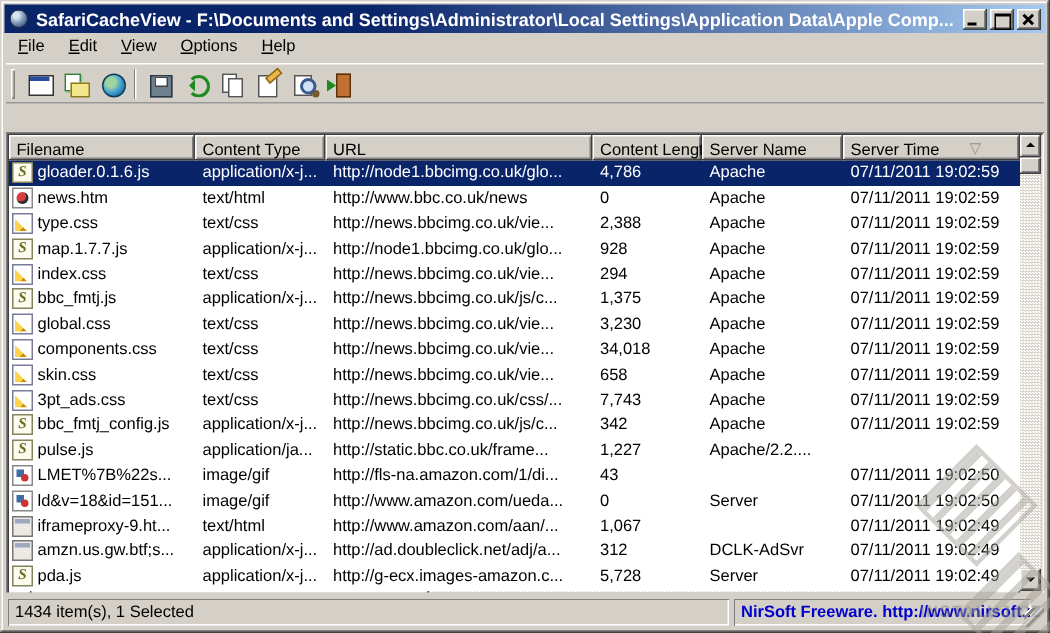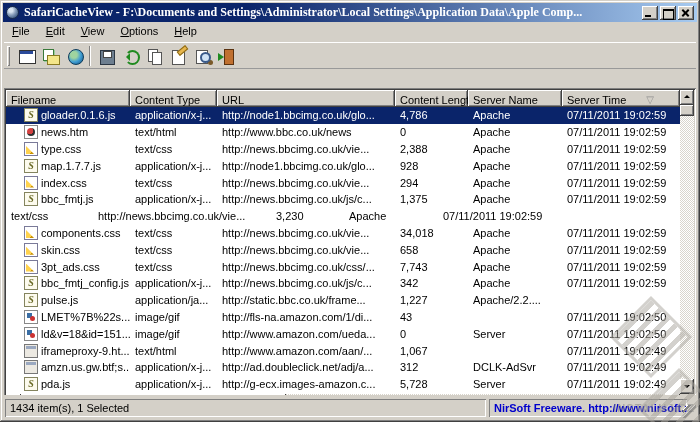--- a/index.html
+++ b/index.html
@@ -5,21 +5,21 @@
   * { box-sizing: border-box; margin:0; padding:0; }
   html,body { width:700px; height:422px; }
   body { font-family:"Liberation Sans", sans-serif; font-size:11px; position:relative; background:#d4d0c8; overflow:hidden; }
 
   .window { position:absolute; inset:0; background:#d4d0c8;
     box-shadow: inset -1px -1px #404040, inset 1px 1px #d4d0c8, inset -2px -2px #808080, inset 2px 2px #fff; }
 
   
   .titlebar { position:absolute; left:3px; top:3px; right:3px; height:19px;
     background:linear-gradient(to right,#0a246a 0%, #0a246a 35%, #a6caf0 100%);
-    display:flex; align-items:center; padding:0 3px;font-family:Liberation Serif, serif; }
+    display:flex; align-items:center; padding:0 3px; }
   .app-icon { width:13px; height:13px; border-radius:50%; flex:none;
     background:radial-gradient(circle at 35% 30%, #cfe0ee 0 18%, #7f96b4 45%, #31517a 80%, #1c3least 100%);
     background:radial-gradient(circle at 35% 30%, #d8e4f0 0 18%, #8aa0bd 45%, #33537c 85%);
     border:1px solid #1a2c4c; }
   .title-text { color:#fff; font-weight:bold; font-size:12px; margin-left:5px; white-space:nowrap; overflow:hidden; flex:1; }
   .title-btns { display:flex; gap:2px; flex:none; margin-left:4px; }
   .tbtn { width:16px; height:14px; background:#d4d0c8; position:relative;
     box-shadow: inset -1px -1px #404040, inset 1px 1px #fff, inset -2px -2px #808080, inset 2px 2px #d4d0c8; }
   .tbtn.min::before { content:""; position:absolute; left:3px; bottom:3px; width:6px; height:2px; background:#000; }
   .tbtn.max::before { content:""; position:absolute; left:3px; top:3px; width:9px; height:8px; border:1px solid #000; border-top-width:2px; }
@@ -79,21 +79,21 @@
   .lv-header { position:absolute; left:0; top:0; right:14px; height:17px; display:flex; background:#d4d0c8; }
   .hcell { height:17px; background:#d4d0c8; padding:2px 0 0 5px; white-space:nowrap; overflow:hidden; flex:none;
     box-shadow: inset -1px -1px #404040, inset 1px 1px #fff, inset -2px -2px #808080; display:flex; align-items:center; }
   .c0{width:124px;} .c1{width:87px;} .c2{width:178px;} .c3{width:73px;} .c4{width:94px;} .c5{width:auto; flex:1;}
   .sort-glyph { margin-left:20px; color:#8f8f8f; font-size:10px; line-height:10px; }
 
   .lv-body { position:absolute; left:0; top:17px; right:14px; bottom:13px; overflow:hidden; }
   .row { height:16.8px; display:flex; align-items:center; white-space:nowrap; color:#000; }
   .row.selected { background:#0a246a; color:#fff; }
   .cell { flex:none; overflow:hidden; white-space:nowrap; padding:0 2px 0 5px; height:100%; display:flex; align-items:center; }
-  .cell.c0 { padding-left:17px; }
+  .cell.c0 { padding-left:1px; }
   .fi { width:14px; height:14px; margin:0 3px 0 1px; position:relative; flex:none; }
 
   .icon-js  { background:#fdfbee; border:1px solid #84845e; }
   .icon-js::after { content:"S"; position:absolute; inset:-1px 0 0 0; font:italic bold 10px/14px "Liberation Serif",serif; color:#6a6a25; text-align:center; }
   .icon-css { background:#fff; border:1px solid #7a7a99; }
   .icon-css::after { content:""; position:absolute; left:1px; bottom:1px; width:8px; height:8px;
     background:linear-gradient(135deg,#ffd24d 0 70%, #c89000 70%); clip-path:polygon(0 100%,0 0,100% 100%); }
   .icon-html { background:#fff; border:1px solid #888; }
   .icon-html::after { content:""; position:absolute; left:2px; top:2px; width:8px; height:8px; border-radius:50%;
     background:radial-gradient(circle at 35% 35%, #d44040 0 45%, #303030 50%); }
@@ -339,20 +339,24 @@
               <span class="cell-text">1,375</span>
             </div>
     <div class="cell c4">
               <span class="cell-text">Apache</span>
             </div>
     <div class="cell c5">
               <span class="cell-text">07/11/2011 19:02:59</span>
             </div>
   </div>
           <div class="row">
+    <div class="cell c0">
+              <span class="fi icon-css"></span>
+              <span class="cell-text">global.css</span>
+            </div>
     <div class="cell c1">
               <span class="cell-text">text/css</span>
             </div>
     <div class="cell c2">
               <span class="cell-text">http://news.bbcimg.co.uk/vie...</span>
             </div>
     <div class="cell c3">
               <span class="cell-text">3,230</span>
             </div>
     <div class="cell c4">

